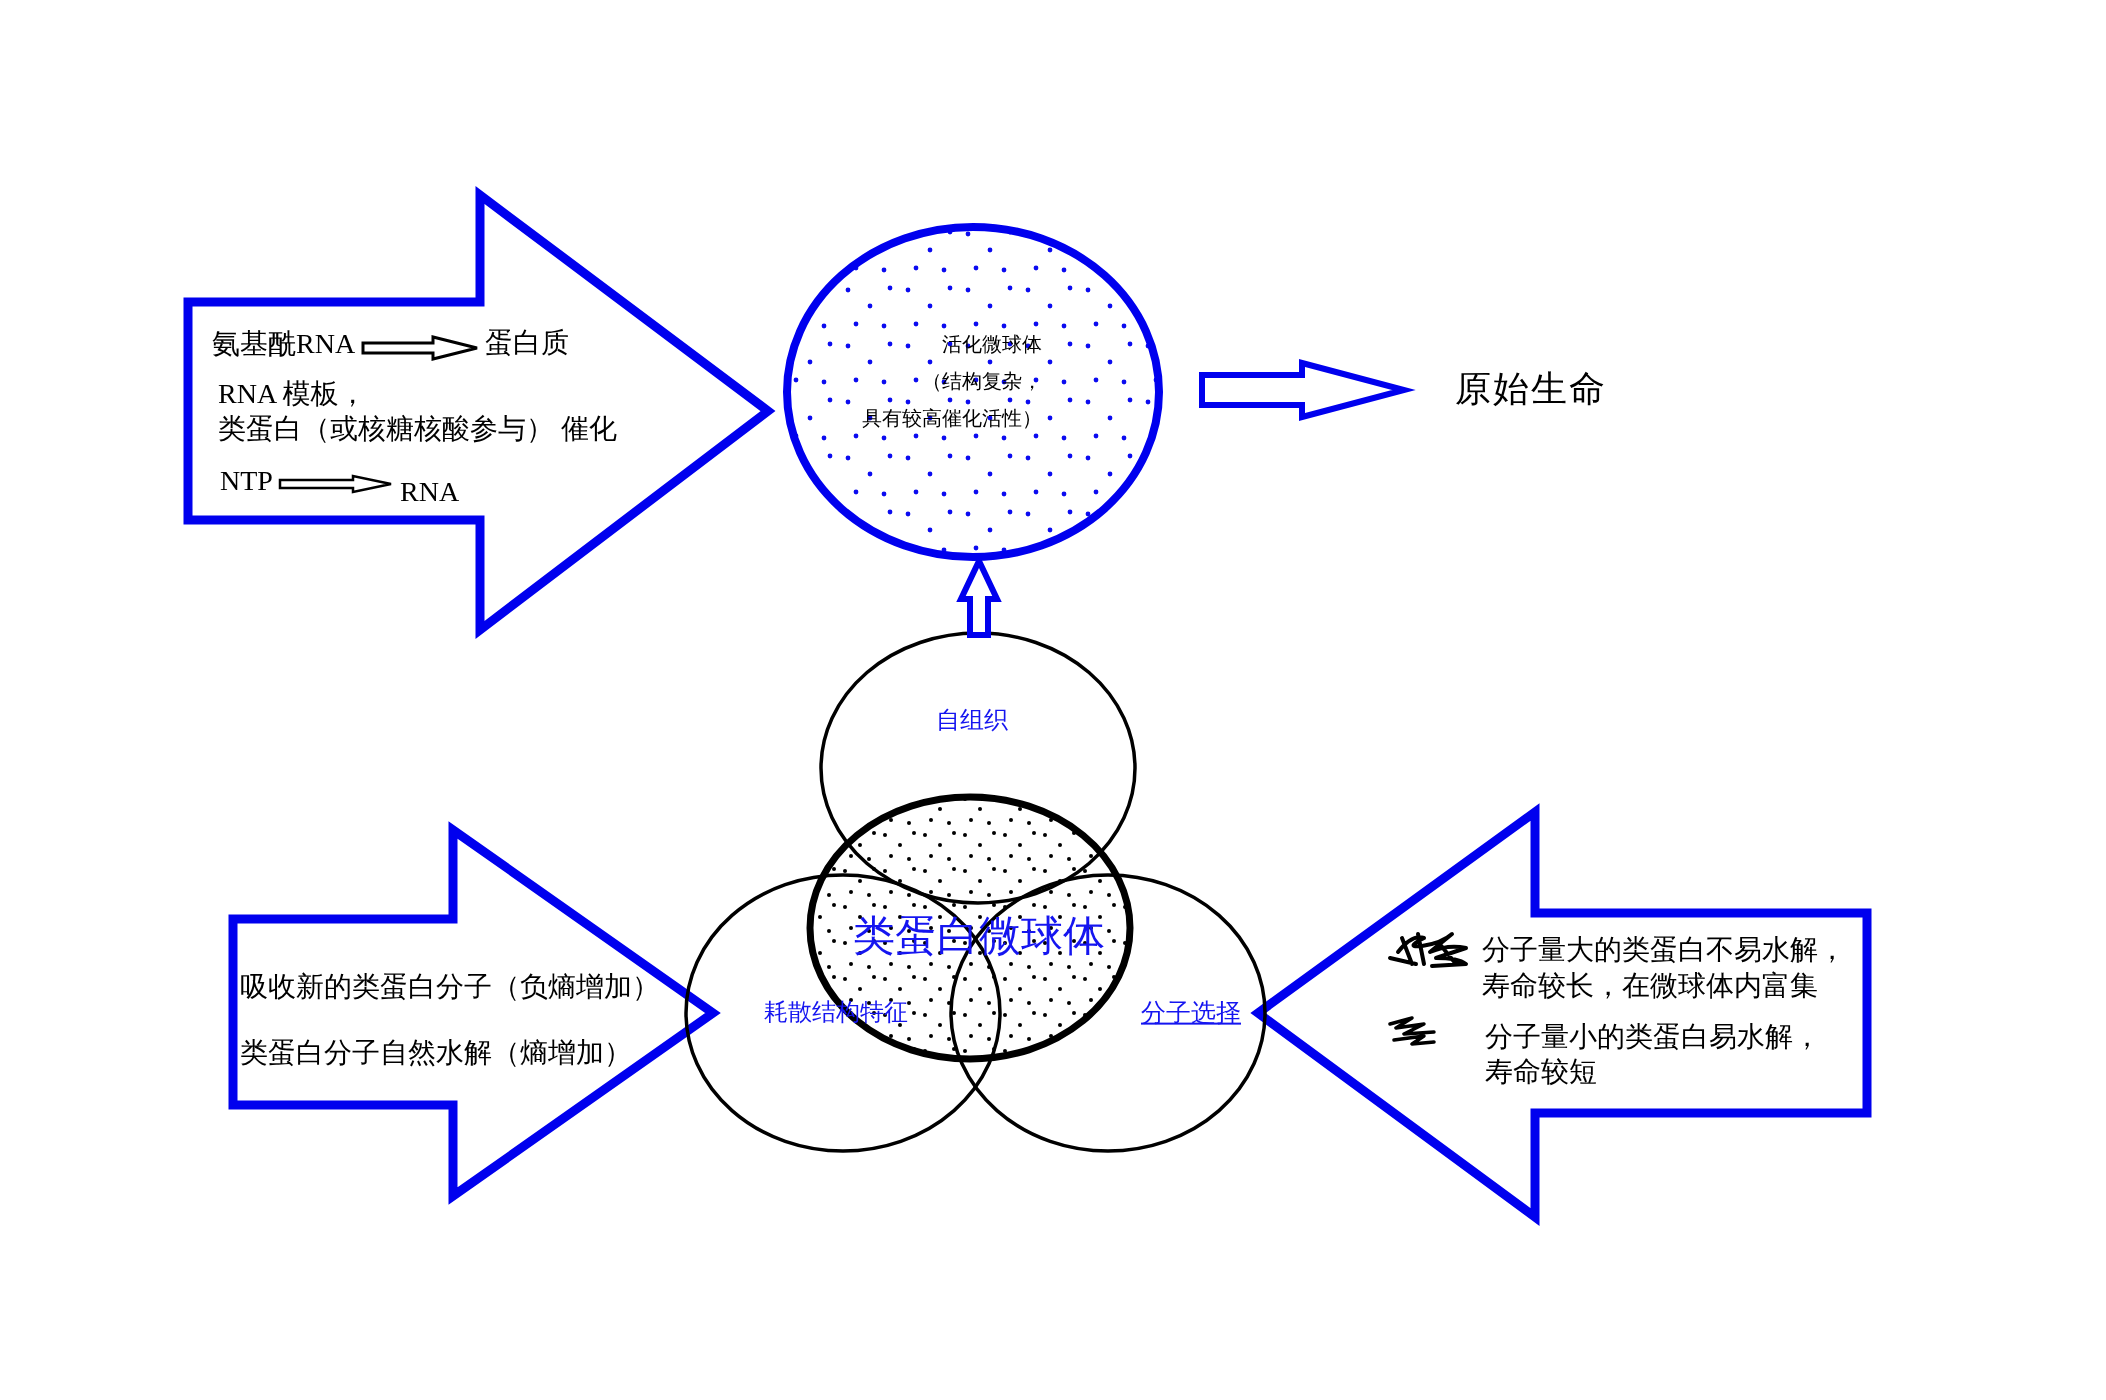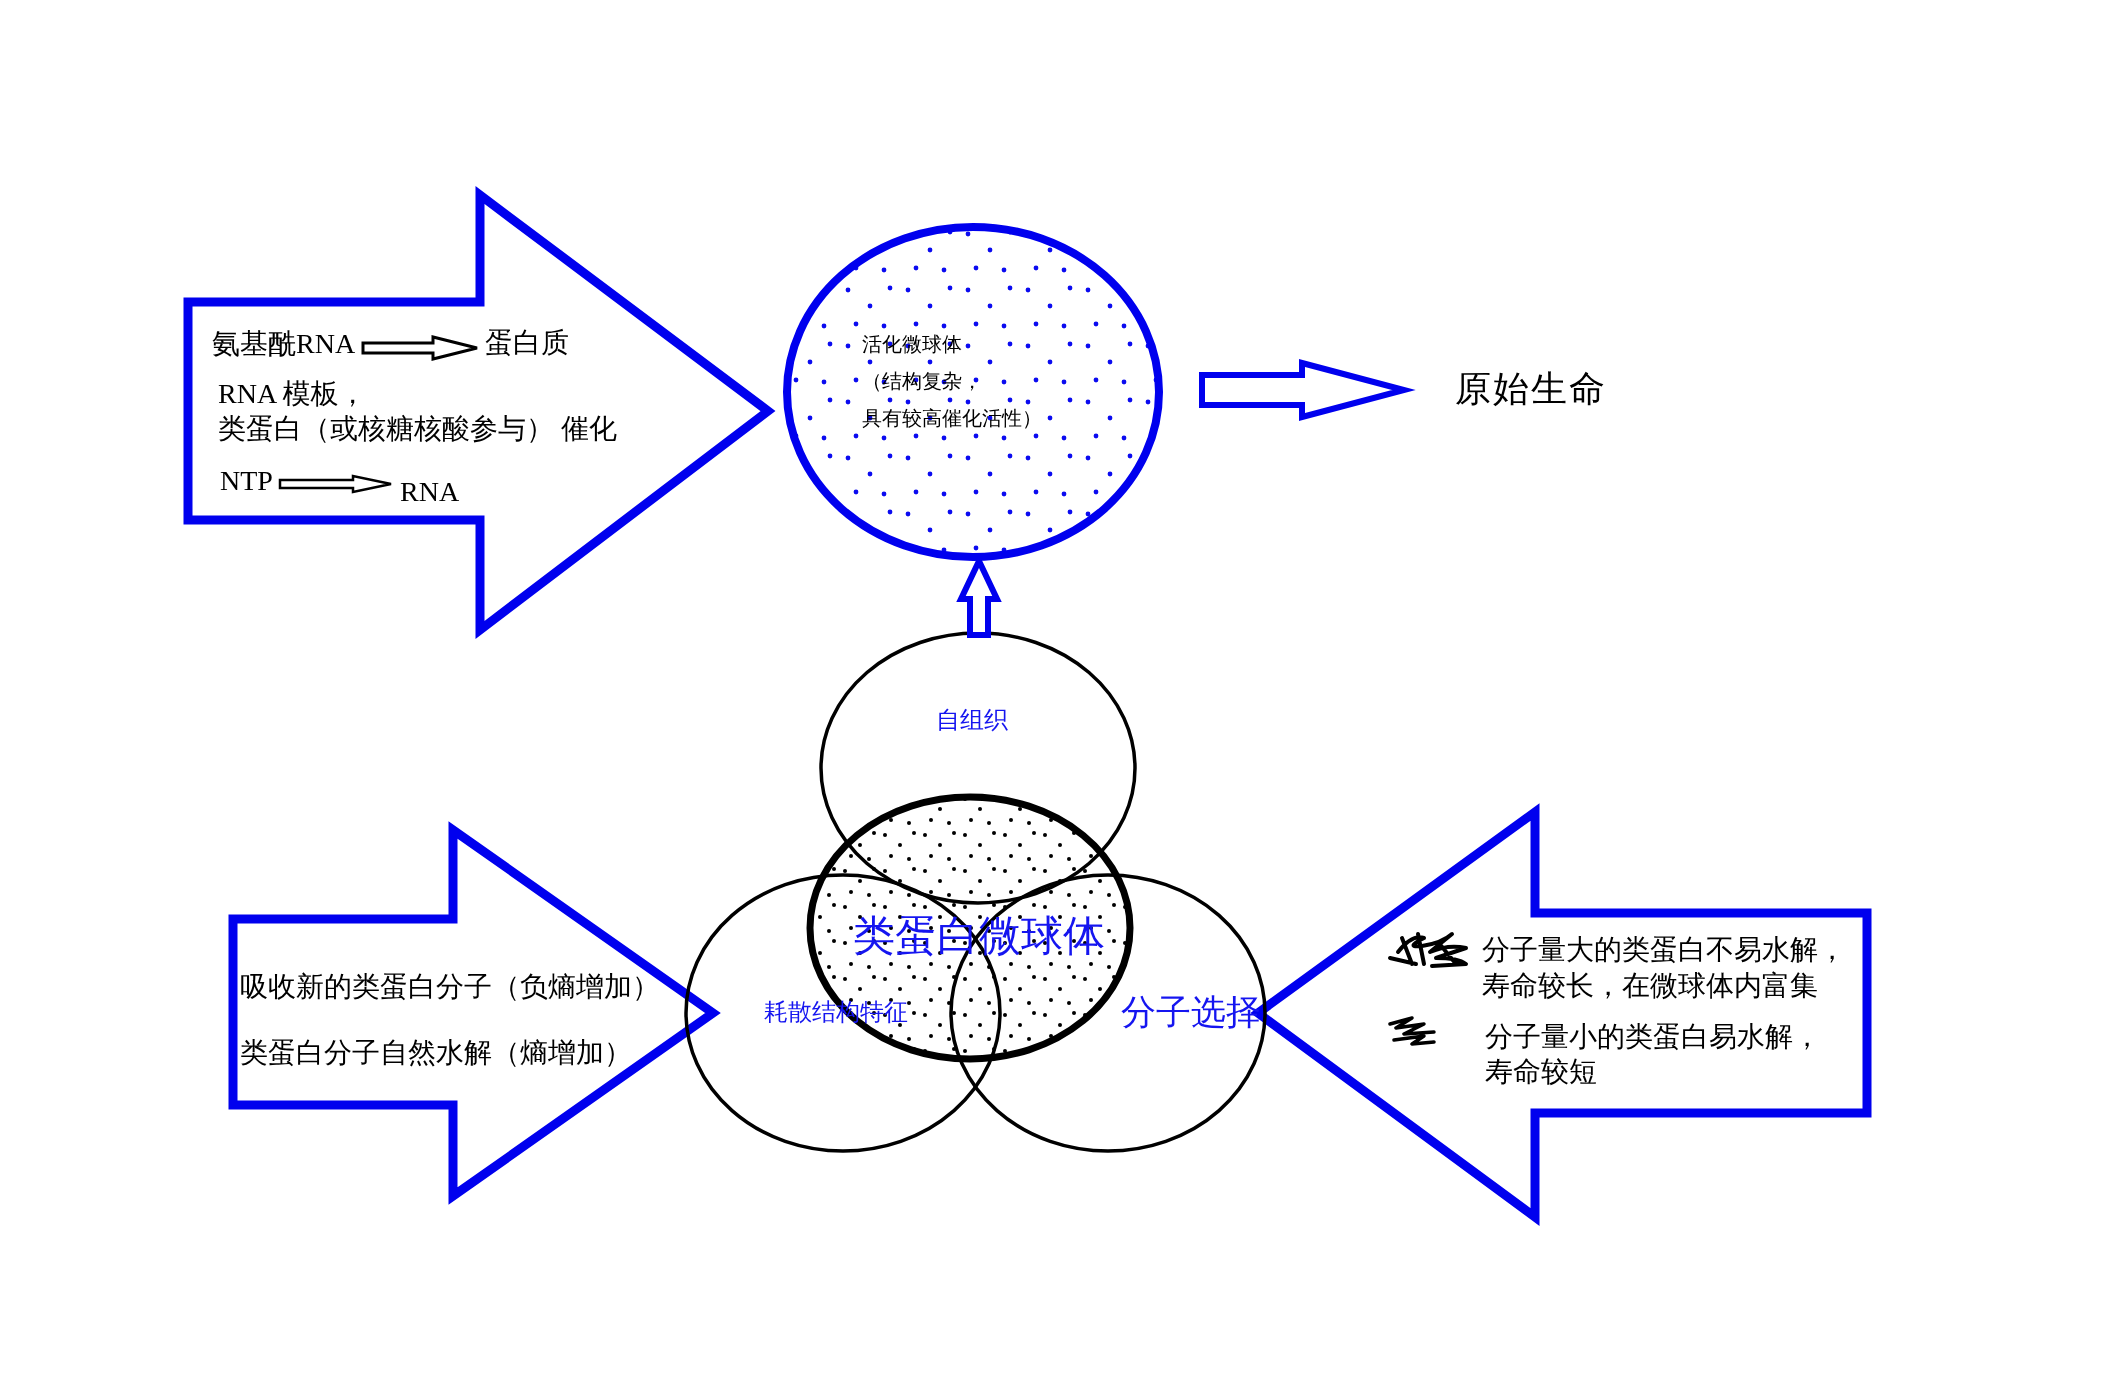--- a/index.html
+++ b/index.html
@@ -8,20 +8,21 @@
     --ink-black:#000000;
     --bg-white:#ffffff;
   }
   html,body{margin:0;padding:0;background:var(--bg-white);}
   #canvas{
     position:relative;
     width:1884px;height:1400px;
     background:var(--bg-white);
     font-family:"Liberation Serif","DejaVu Serif",serif;
     overflow:hidden;
+    text-align:right;
   }
   #shapes{position:absolute;left:0;top:0;width:2106px;height:1400px;}
   .big-arrow{fill:#ffffff;stroke:var(--accent-blue);stroke-width:9;stroke-linejoin:miter;}
   .mid-arrow{fill:#ffffff;stroke:var(--accent-blue);stroke-width:6;stroke-linejoin:miter;}
   .mini-arrow{fill:#ffffff;stroke:var(--ink-black);stroke-width:3;stroke-linejoin:miter;}
   .mini-arrow-thin{fill:#ffffff;stroke:var(--ink-black);stroke-width:2.5;stroke-linejoin:miter;}
   .thin-circle{fill:none;stroke:var(--ink-black);stroke-width:3.5;}
   .bold-circle{stroke:var(--ink-black);stroke-width:7;}
   .big-circle-stroke{stroke:var(--accent-blue);stroke-width:8;}
   .scribble{fill:none;stroke:var(--ink-black);stroke-width:4;stroke-linecap:round;stroke-linejoin:round;}
@@ -32,21 +33,21 @@
     white-space:nowrap;
     color:var(--ink-black);
     font-size:28px;
     line-height:1.15;
     transform:translateY(-50%);
   }
   .blue{color:var(--text-blue);}
   .ctr{transform:translate(-50%,-50%);}
   .venn-label{font-size:24px;}
   .venn-label-center{font-size:42px;}
-  .venn-label-right{font-size:35px;}
+  .venn-label-right{font-size:25px;text-decoration:underline;}
   .circle-text{
     position:absolute;
     color:var(--ink-black);
     font-size:20px;
     line-height:37px;
     white-space:nowrap;
   }
   .life-label{font-size:36px;letter-spacing:2px;}
 </style>
 </head>

